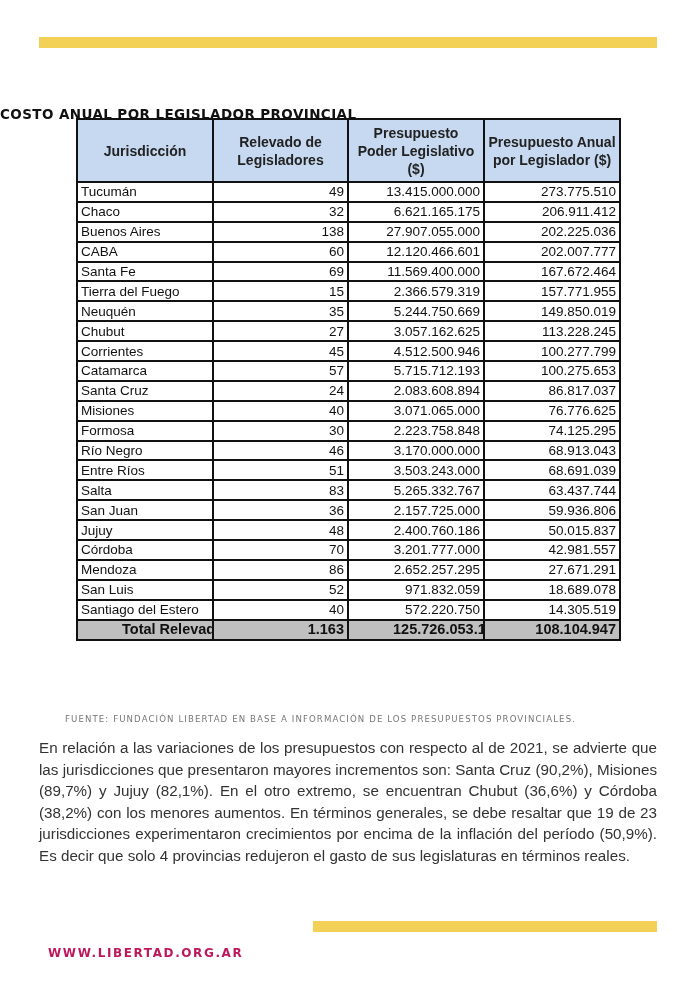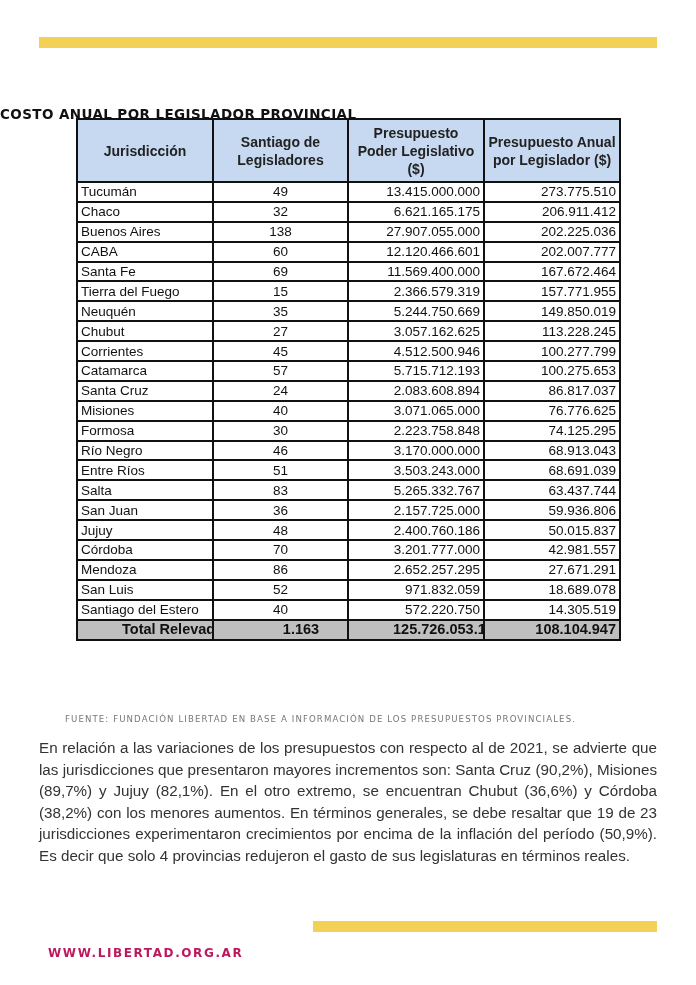--- a/index.html
+++ b/index.html
@@ -61,21 +61,21 @@
     line-height: 18px;
     height: 61px;
     text-align: center;
     color: #222;
   }
   table.data td {
     height: 17.9px;
     line-height: 17px;
   }
   td.c-name { text-align: left; }
-  td.c-count { text-align: center; }
+  td.c-count { text-align: right; }
   td.c-num { text-align: right; }
   tr.total td {
     background: #bfbfbf;
     font-weight: bold;
     font-size: 14.5px;
     height: 18px;
     padding-left: 44px;
   }
 
   .source {
@@ -126,21 +126,21 @@
 <table class="data">
   <colgroup>
     <col style="width:136px">
     <col style="width:135px">
     <col style="width:136px">
     <col style="width:136px">
   </colgroup>
   <thead>
     <tr>
       <th>Jurisdicción</th>
-      <th style="white-space:normal">Santiago de Legisladores</th>
+      <th style="white-space:normal">Relevado de Legisladores</th>
       <th style="white-space:normal">Presupuesto Poder Legislativo ($)</th>
       <th style="white-space:normal">Presupuesto Anual por Legislador ($)</th>
     </tr>
   </thead>
   <tbody id="table-body">
     <tr>
         <td class="c-name">Tucumán</td>
         <td class="c-count">49</td>
         <td class="c-num">13.415.000.000</td>
         <td class="c-num">273.775.510</td>

